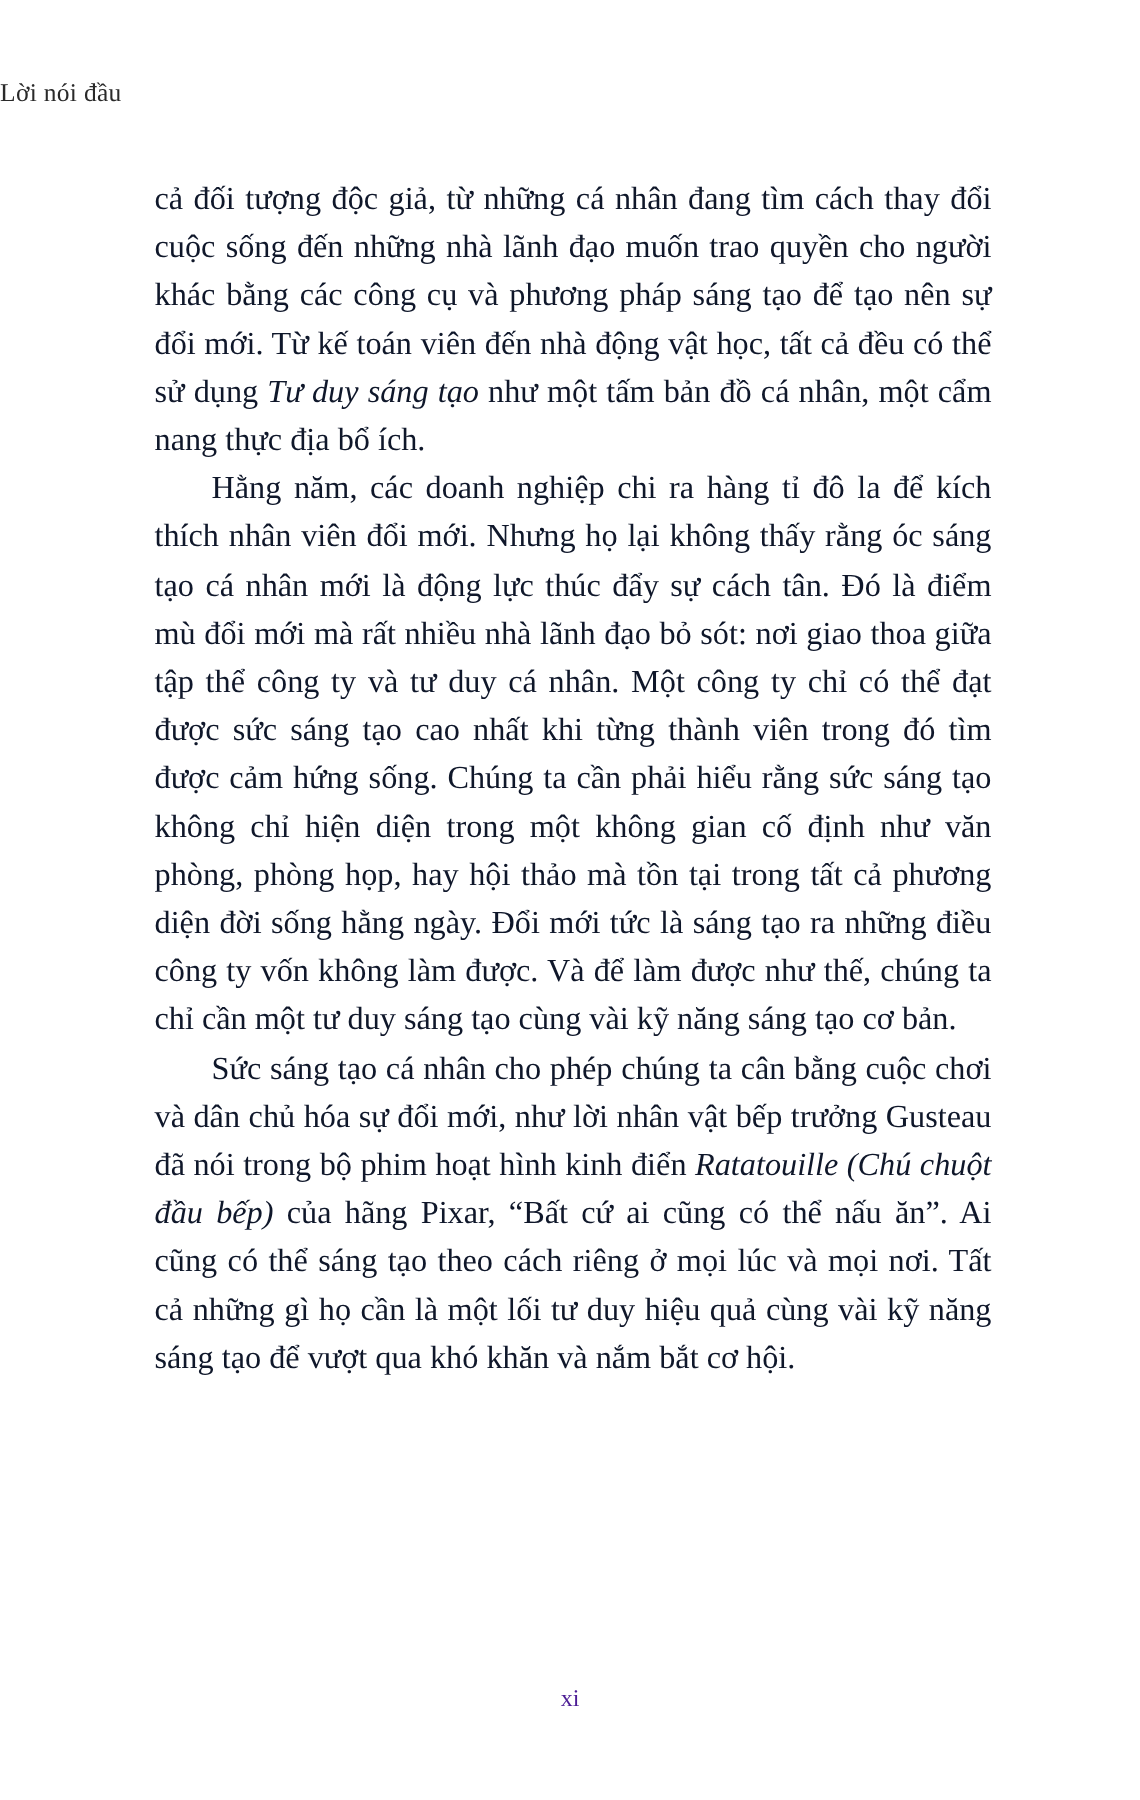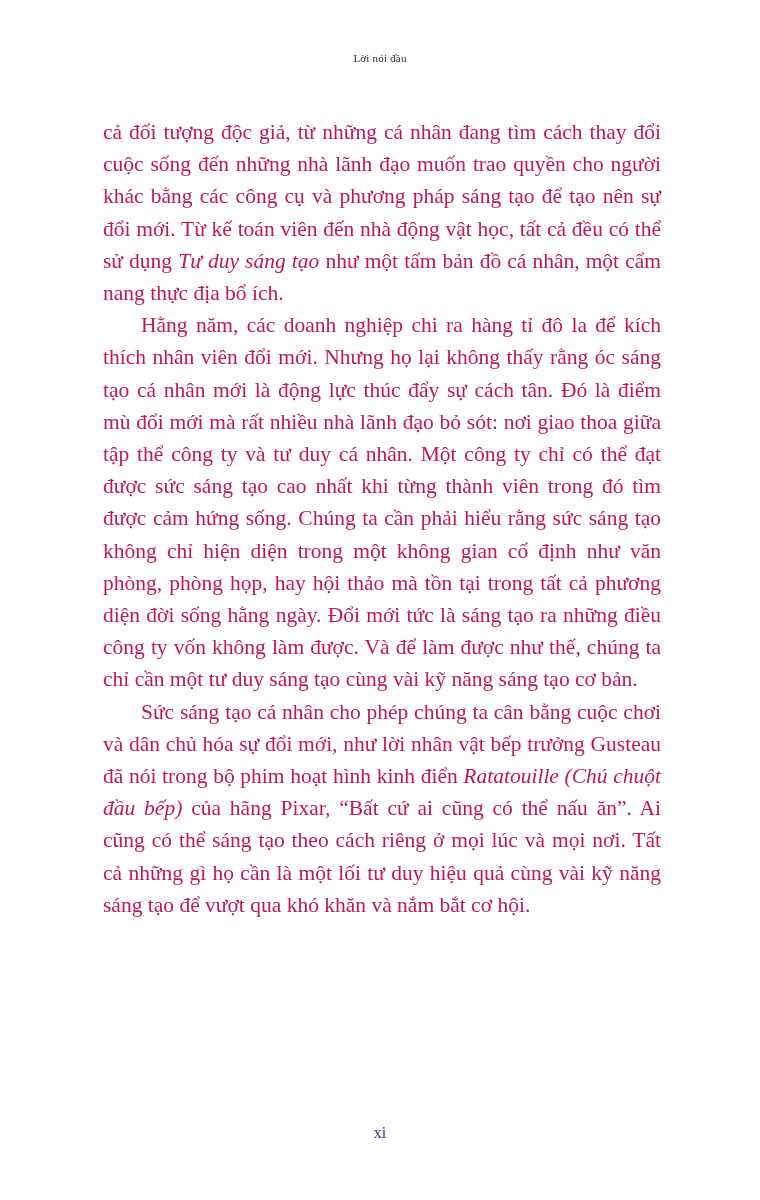--- a/index.html
+++ b/index.html
@@ -19,35 +19,35 @@
     width: 760px;
     height: 1200px;
     background: #ffffff;
     overflow: hidden;
   }
   .running-header {
     position: absolute;
     top: 52px;
     left: 0;
     width: 100%;
-    text-align: center;
-    font-size: 11px;
+    text-align: left;
+    font-size: 17px;
     letter-spacing: 0.2px;
     color: #2a2a2a;
   }
   .body-text {
     position: absolute;
     top: 116px;
     left: 103px;
     width: 558px;
     font-size: 21.5px;
     line-height: 32.2px;
     text-align: justify;
     text-justify: inter-word;
-    color: #be185d;
+    color: #0f172a;
   }
   .body-text p {
     margin: 0;
     padding: 0;
   }
   .body-text p.indent {
     text-indent: 38px;
   }
   .body-text em {
     font-style: italic;

